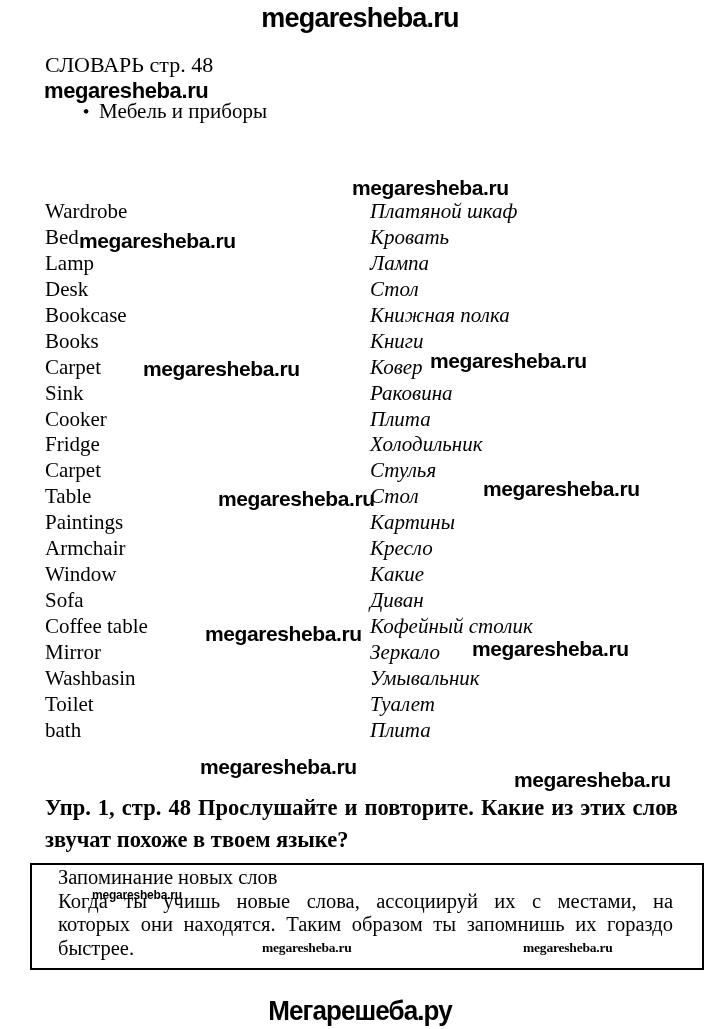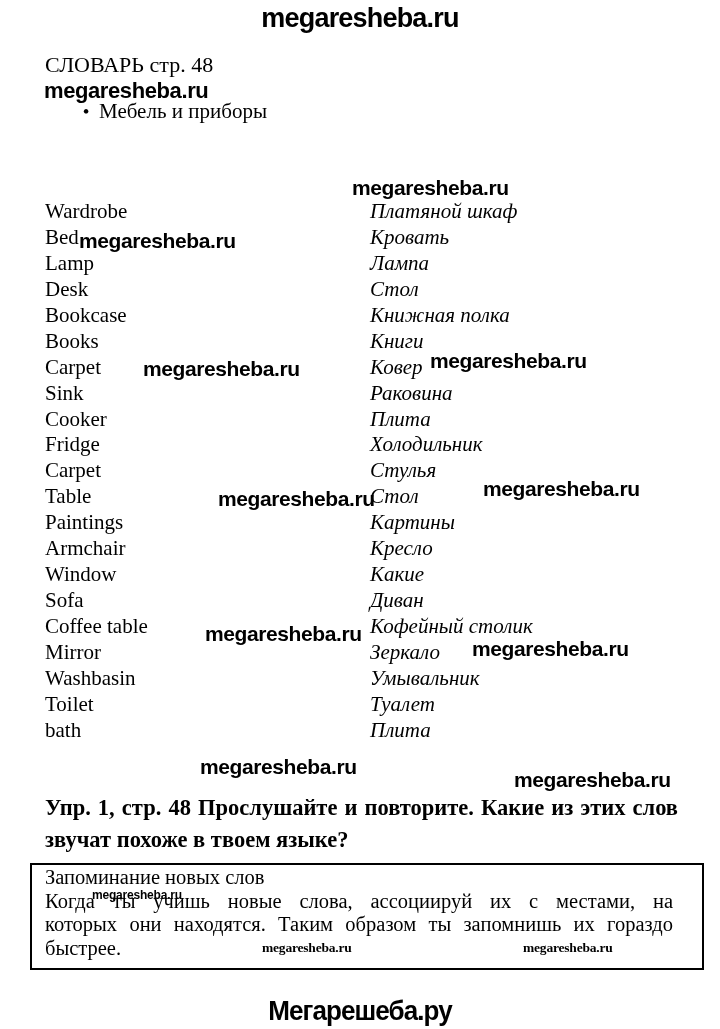--- a/index.html
+++ b/index.html
@@ -69,21 +69,21 @@
     font-weight: 700; font-size: 22.5px; line-height: 31.5px;
   }
   #exercise-heading .jline { text-align: justify; text-align-last: justify; }
 
   
   #tip-box {
     position: absolute; left: 30px; top: 863px;
     width: 674px; height: 107px;
     box-sizing: border-box;
     border: 2px solid #000;
-    padding: 1px 29px 0 13px;
+    padding: 1px 29px 0 26px;
     font-size: 20.5px; line-height: 23.6px;
   }
   #tip-box .jline { text-align: justify; text-align-last: justify; }
 </style>
 </head>
 <body>
 
 <div class="abs banner" id="title-top">megaresheba.ru</div>
 
 <div class="abs" id="section-title">СЛОВАРЬ стр. 48</div>

